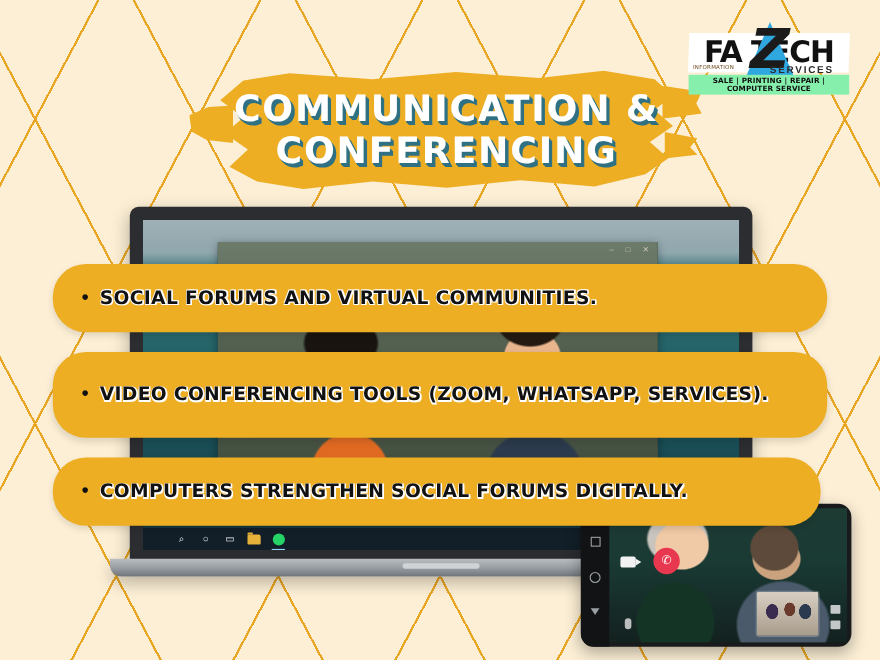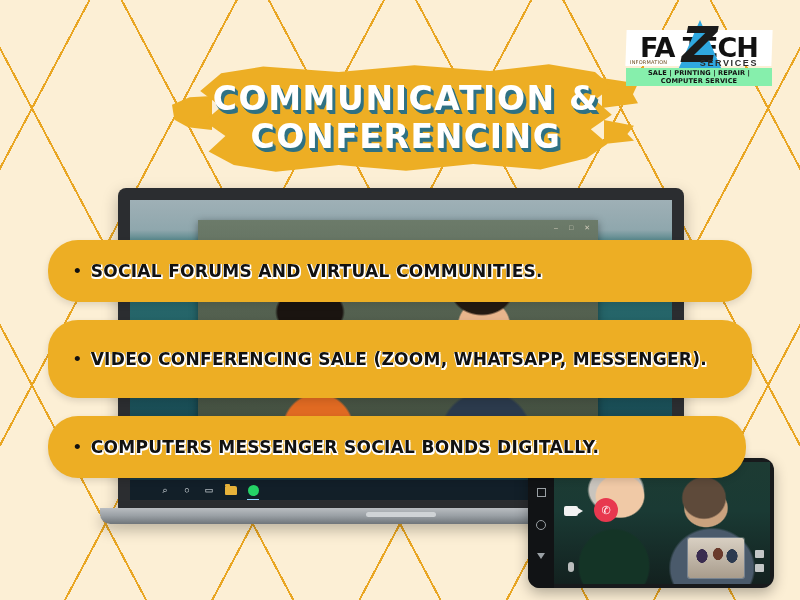--- a/index.html
+++ b/index.html
@@ -582,28 +582,28 @@
   <div class="bullet bullet-1">
     <div class="bullet-inner">
       <span class="dot">•</span>
       <span class="bullet-text">SOCIAL FORUMS AND VIRTUAL COMMUNITIES.</span>
     </div>
   </div>
 
   <div class="bullet bullet-2">
     <div class="bullet-inner">
       <span class="dot">•</span>
-      <span class="bullet-text">VIDEO CONFERENCING SALE (ZOOM, WHATSAPP, MESSENGER).</span>
+      <span class="bullet-text">VIDEO CONFERENCING TOOLS (ZOOM, WHATSAPP, SERVICES).</span>
     </div>
   </div>
 
   <div class="bullet bullet-3">
     <div class="bullet-inner">
       <span class="dot">•</span>
-      <span class="bullet-text">COMPUTERS MESSENGER SOCIAL BONDS DIGITALLY.</span>
+      <span class="bullet-text">COMPUTERS STRENGTHEN SOCIAL FORUMS DIGITALLY.</span>
     </div>
   </div>
 
   <div class="logo">
     <div class="logo-plate"></div>
     <div class="logo-word">FA  TECH</div>
     <div class="logo-z">
       <div class="ztri"></div>
       <div class="zglyph">Z</div>
     </div>

